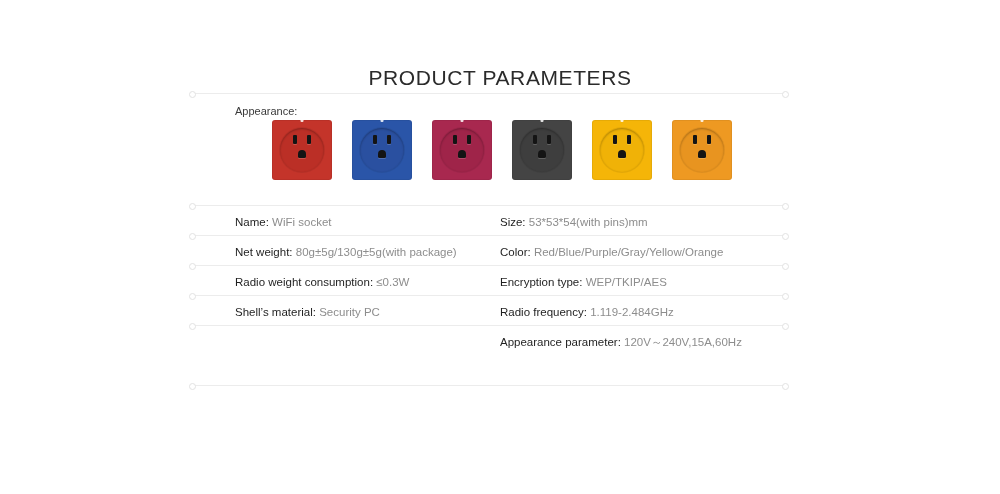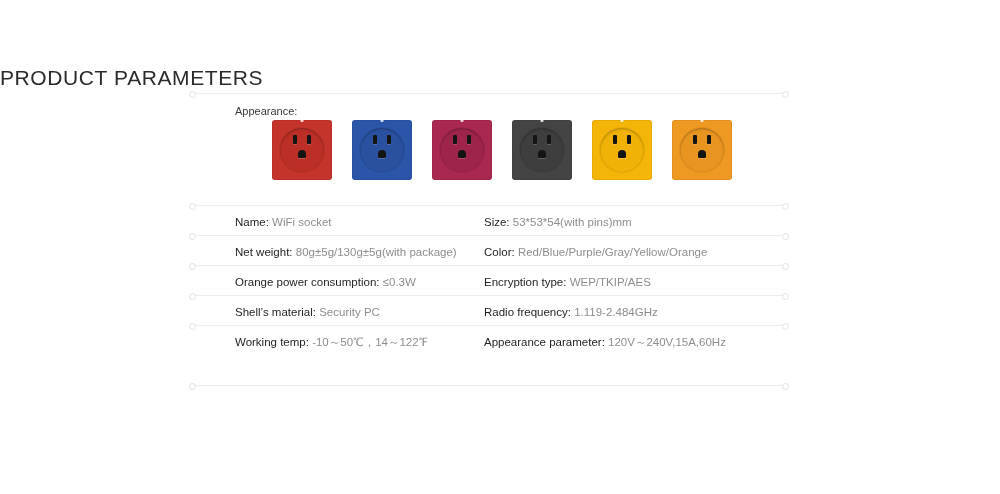--- a/index.html
+++ b/index.html
@@ -7,21 +7,21 @@
     width:1000px; height:494px;
     background:#ffffff;
     font-family:"Liberation Sans", sans-serif;
     overflow:hidden;
   }
   .page { position:relative; width:1000px; height:494px; }
 
   
   .title {
     position:absolute; left:0; top:66px; width:1000px;
-    text-align:left;
+    text-align:center;
     font-size:21px; font-weight:400; letter-spacing:0.6px;
     color:#2b2b2b;
   }
 
   
   .rule { position:absolute; height:1px; background:#ececec; }
   .rule::before, .rule::after {
     content:""; position:absolute; top:-2.5px;
     width:5px; height:5px; border-radius:50%;
     border:1px solid #e2e2e2; background:#ffffff;
@@ -80,21 +80,21 @@
 
   
   .specs { position:absolute; left:192px; top:205px; width:594px; }
   .spec-row { position:relative; height:30px; }
   .spec-row .rule { left:0; top:0; width:594px; }
   .spec-cell {
     position:absolute; top:10px;
     font-size:11.5px; line-height:14px; white-space:nowrap;
   }
   .spec-cell.left  { left:43px; }
-  .spec-cell.right { left:292px; }
+  .spec-cell.right { left:308px; }
   .spec-key   { color:#1f1f1f; }
   .spec-val   { color:#8d8d8d; }
   .specs .rule.last { position:absolute; left:0; top:180px; width:594px; }
 </style>
 </head>
 <body>
 
 <div class="page">
 
   <div class="title">PRODUCT PARAMETERS</div>
@@ -153,29 +153,28 @@
         <div class="spec-cell left"><span class="spec-key">Name:</span> <span class="spec-val">WiFi socket</span></div>
         <div class="spec-cell right"><span class="spec-key">Size:</span> <span class="spec-val">53*53*54(with pins)mm</span></div>
       </div>
       <div class="spec-row">
         <div class="rule"></div>
         <div class="spec-cell left"><span class="spec-key">Net weight:</span> <span class="spec-val">80g±5g/130g±5g(with package)</span></div>
         <div class="spec-cell right"><span class="spec-key">Color:</span> <span class="spec-val">Red/Blue/Purple/Gray/Yellow/Orange</span></div>
       </div>
       <div class="spec-row">
         <div class="rule"></div>
-        <div class="spec-cell left"><span class="spec-key">Orange power consumption:</span> <span class="spec-val">≤0.3W</span></div>
+        <div class="spec-cell left"><span class="spec-key">Radio weight consumption:</span> <span class="spec-val">≤0.3W</span></div>
         <div class="spec-cell right"><span class="spec-key">Encryption type:</span> <span class="spec-val">WEP/TKIP/AES</span></div>
       </div>
       <div class="spec-row">
         <div class="rule"></div>
         <div class="spec-cell left"><span class="spec-key">Shell’s material:</span> <span class="spec-val">Security PC</span></div>
         <div class="spec-cell right"><span class="spec-key">Radio frequency:</span> <span class="spec-val">1.119-2.484GHz</span></div>
       </div>
       <div class="spec-row">
         <div class="rule"></div>
-        <div class="spec-cell left"><span class="spec-key">Working temp:</span> <span class="spec-val">-10～50℃，14～122℉</span></div>
         <div class="spec-cell right"><span class="spec-key">Appearance parameter:</span> <span class="spec-val">120V～240V,15A,60Hz</span></div>
       </div>
       <div class="rule last"></div>
     </div>
 
 </div>
 
 </body></html>

